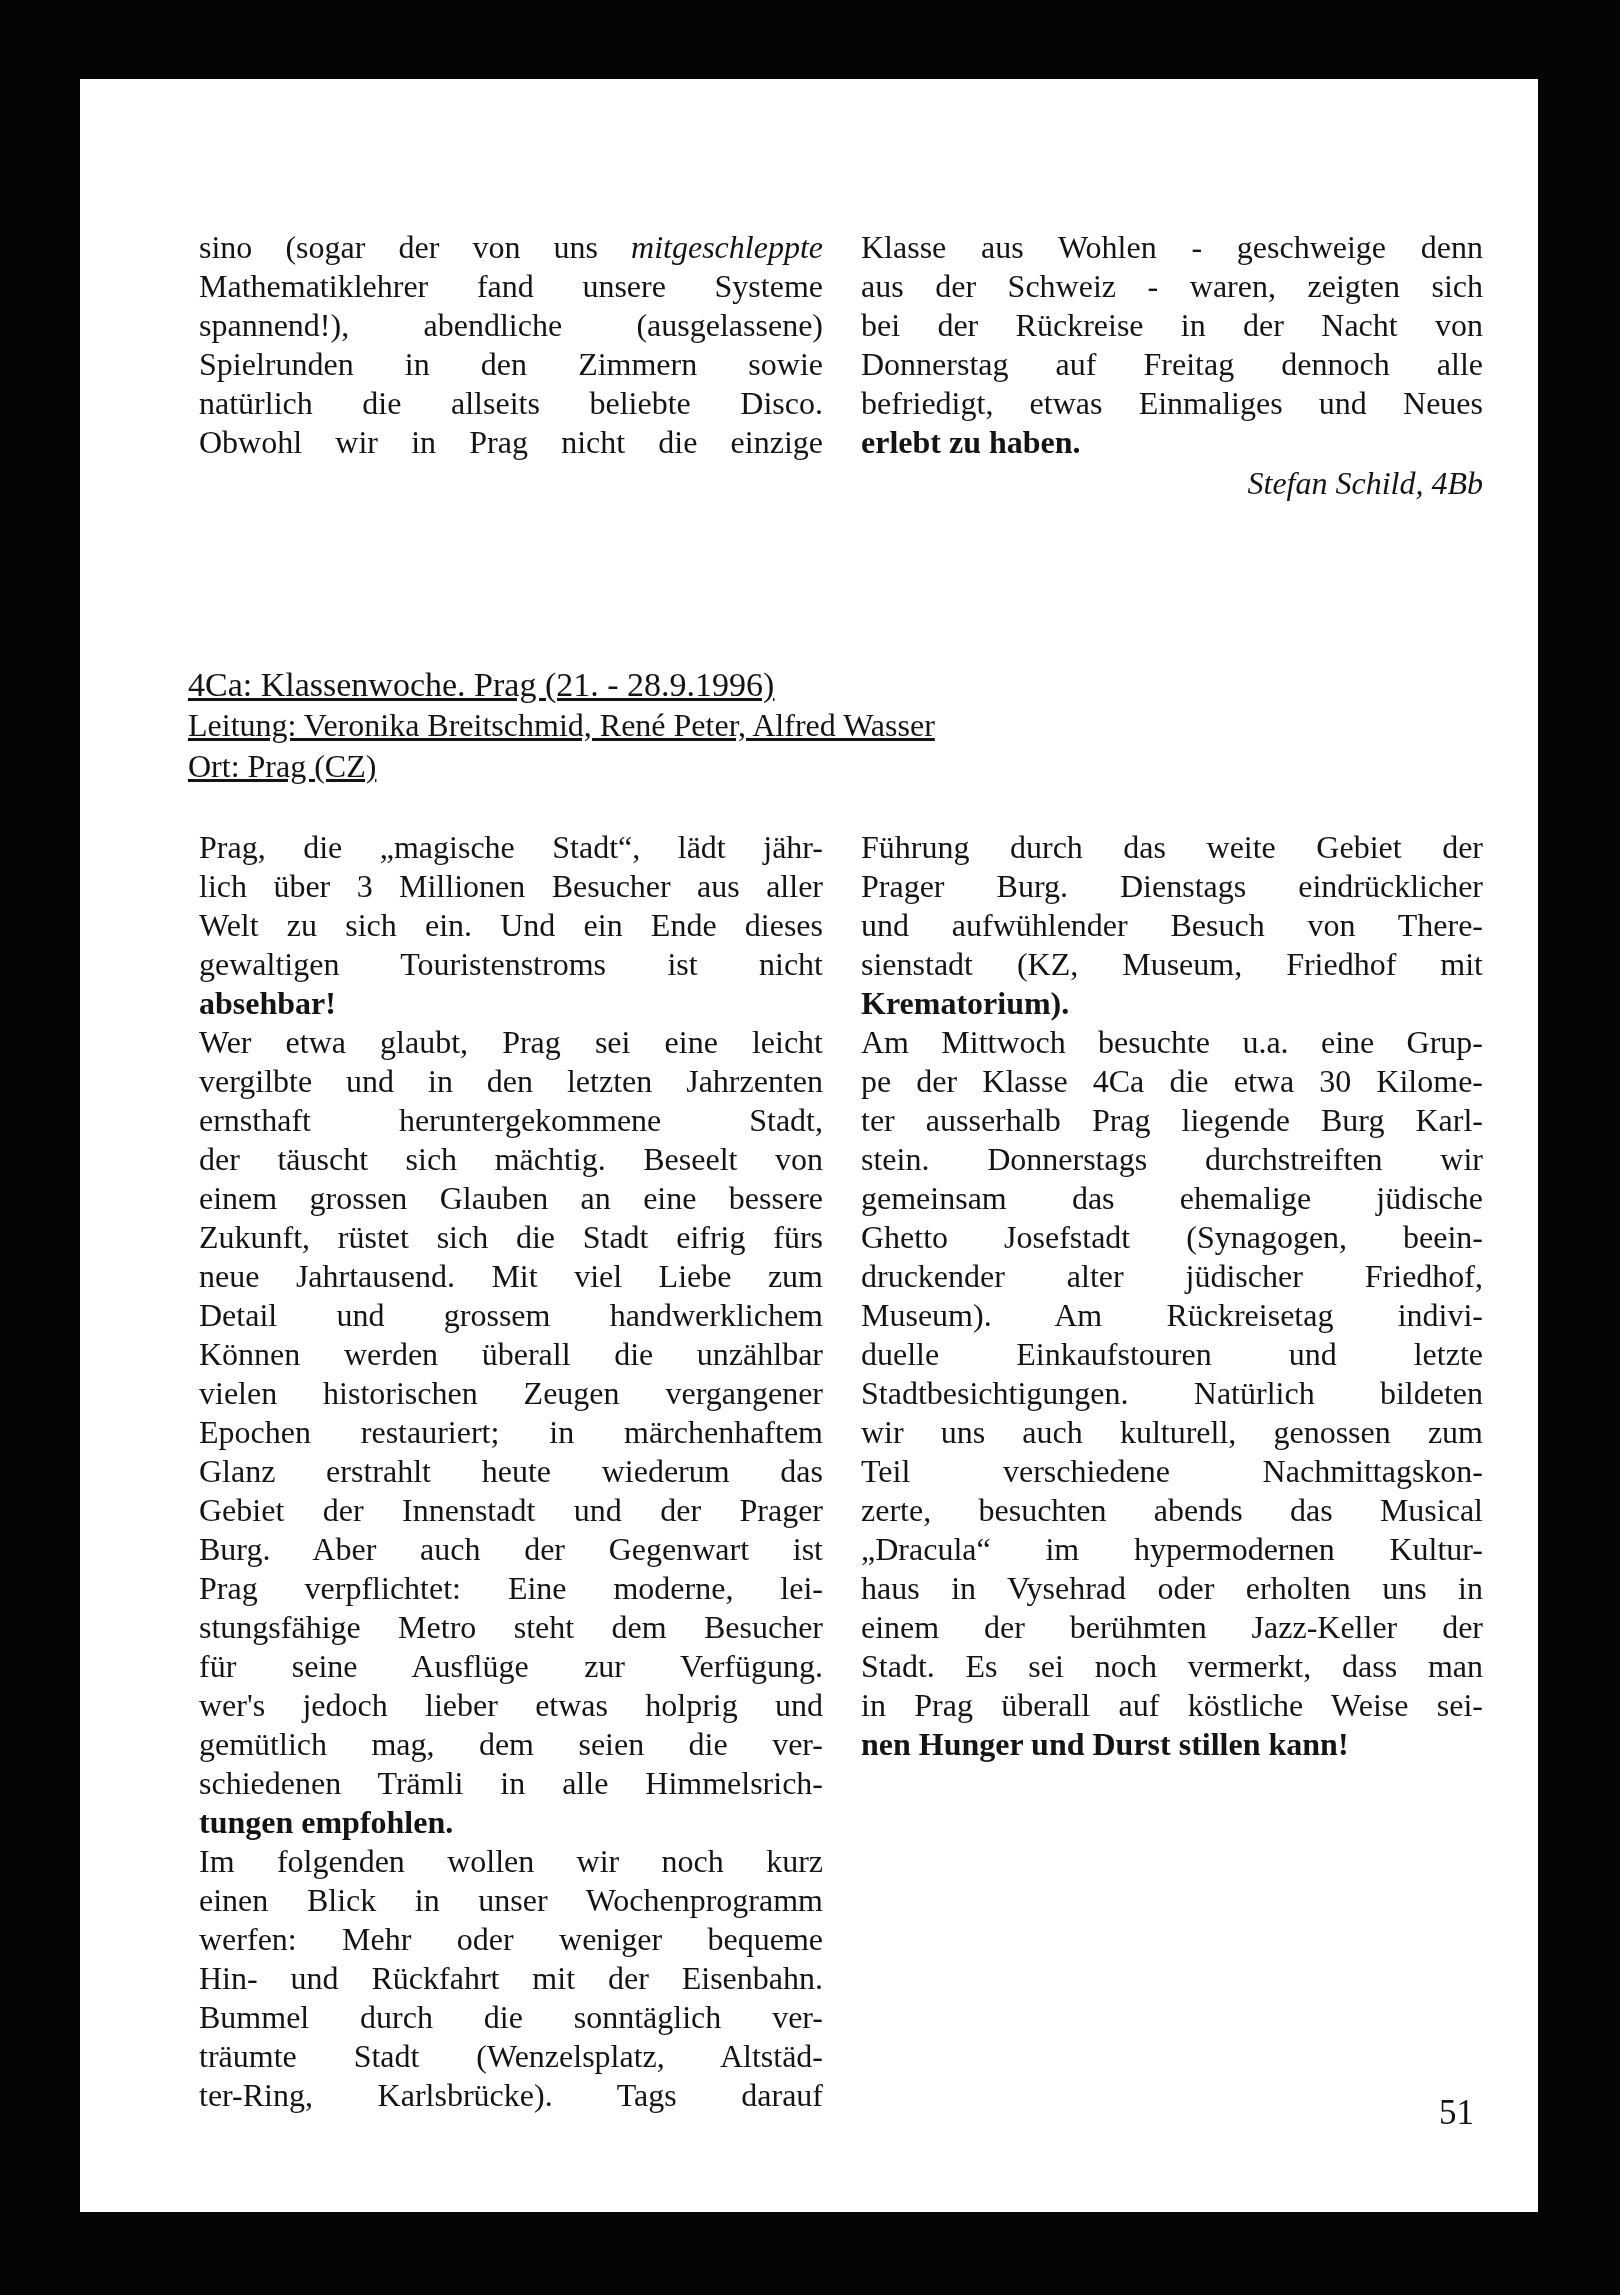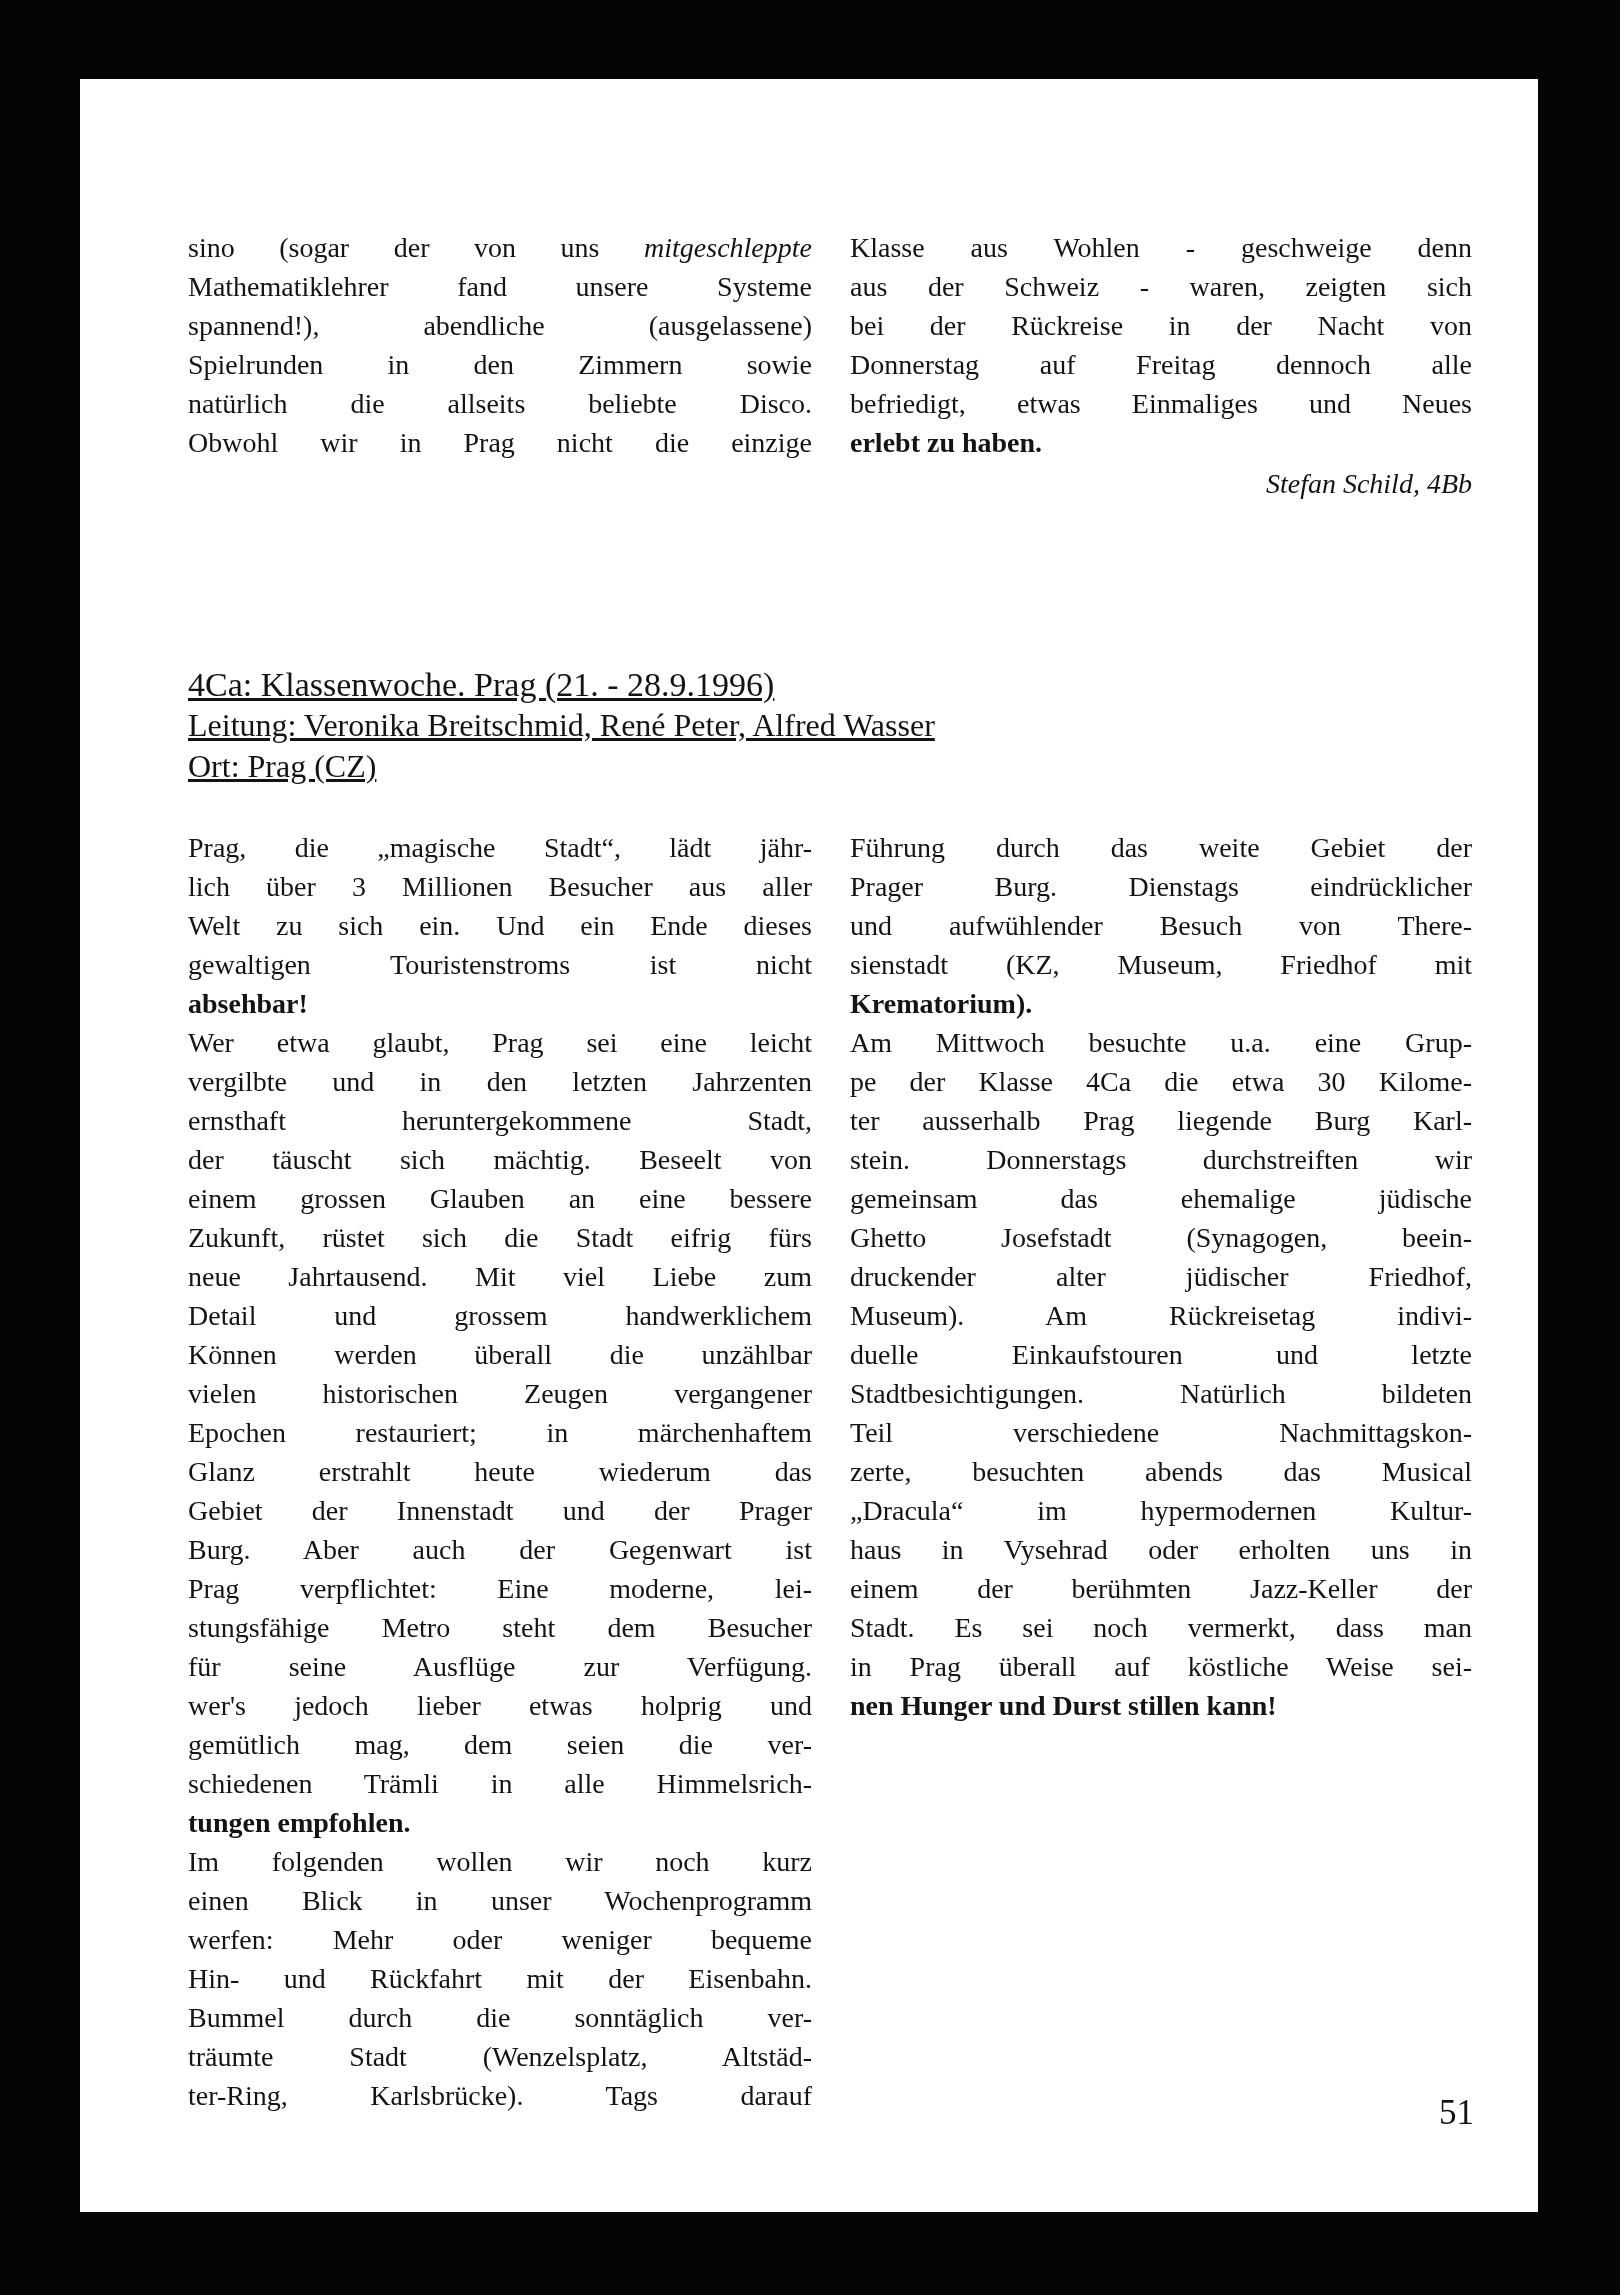--- a/index.html
+++ b/index.html
@@ -19,22 +19,23 @@
       position: absolute;
       left: 80px;
       top: 79px;
       width: 1458px;
       height: 2133px;
       background: #ffffff;
     }
     .col {
       position: absolute;
       width: 624px;
-      font-size: 28px;
+      font-size: 32px;
       line-height: 39px;
+      margin-left: 11px;
     }
     .line {
       display: block;
       white-space: nowrap;
       text-align: justify;
       text-align-last: justify;
       height: 39px;
     }
     .line.last {
       text-align-last: left;
@@ -152,20 +153,21 @@
     <span class="line">Am Mittwoch besuchte u.a. eine Grup-</span>
     <span class="line">pe der Klasse 4Ca die etwa 30 Kilome-</span>
     <span class="line">ter ausserhalb Prag liegende Burg Karl-</span>
     <span class="line">stein. Donnerstags durchstreiften wir</span>
     <span class="line">gemeinsam das ehemalige jüdische</span>
     <span class="line">Ghetto Josefstadt (Synagogen, beein-</span>
     <span class="line">druckender alter jüdischer Friedhof,</span>
     <span class="line">Museum). Am Rückreisetag indivi-</span>
     <span class="line">duelle Einkaufstouren und letzte</span>
     <span class="line">Stadtbesichtigungen. Natürlich bildeten</span>
+    <span class="line">wir uns auch kulturell, genossen zum</span>
     <span class="line">Teil verschiedene Nachmittagskon-</span>
     <span class="line">zerte, besuchten abends das Musical</span>
     <span class="line">„Dracula“ im hypermodernen Kultur-</span>
     <span class="line">haus in Vysehrad oder erholten uns in</span>
     <span class="line">einem der berühmten Jazz-Keller der</span>
     <span class="line">Stadt. Es sei noch vermerkt, dass man</span>
     <span class="line">in Prag überall auf köstliche Weise sei-</span>
     <span class="line last">nen Hunger und Durst stillen kann!</span>
   </div>
 

